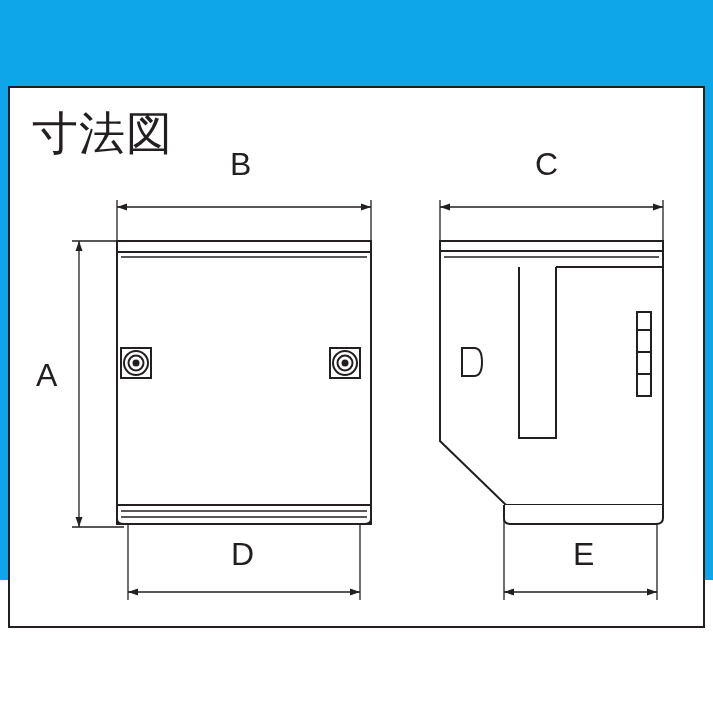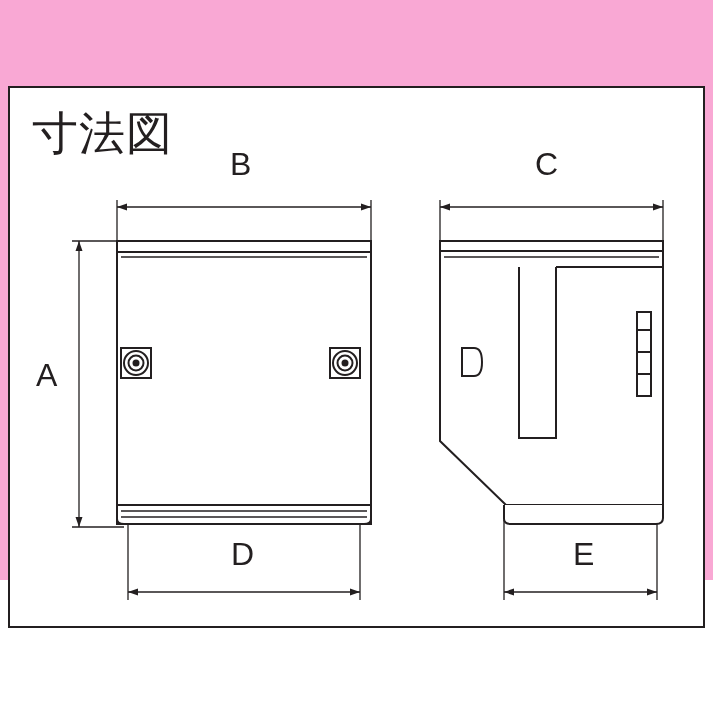--- a/index.html
+++ b/index.html
@@ -10,21 +10,21 @@
   body {
     width: 713px;
     height: 713px;
     font-family: "Liberation Sans", sans-serif;
     overflow: hidden;
   }
   #canvas {
     position: relative;
     width: 713px;
     height: 580px;
-    background: #f9a8d4;
+    background: #0ea5e9;
   }
   #frame {
     position: absolute;
     left: 8px;
     top: 86px;
     width: 697px;
     height: 542px;
     border: 2px solid #231f20;
     box-sizing: border-box;
     background: #ffffff;

